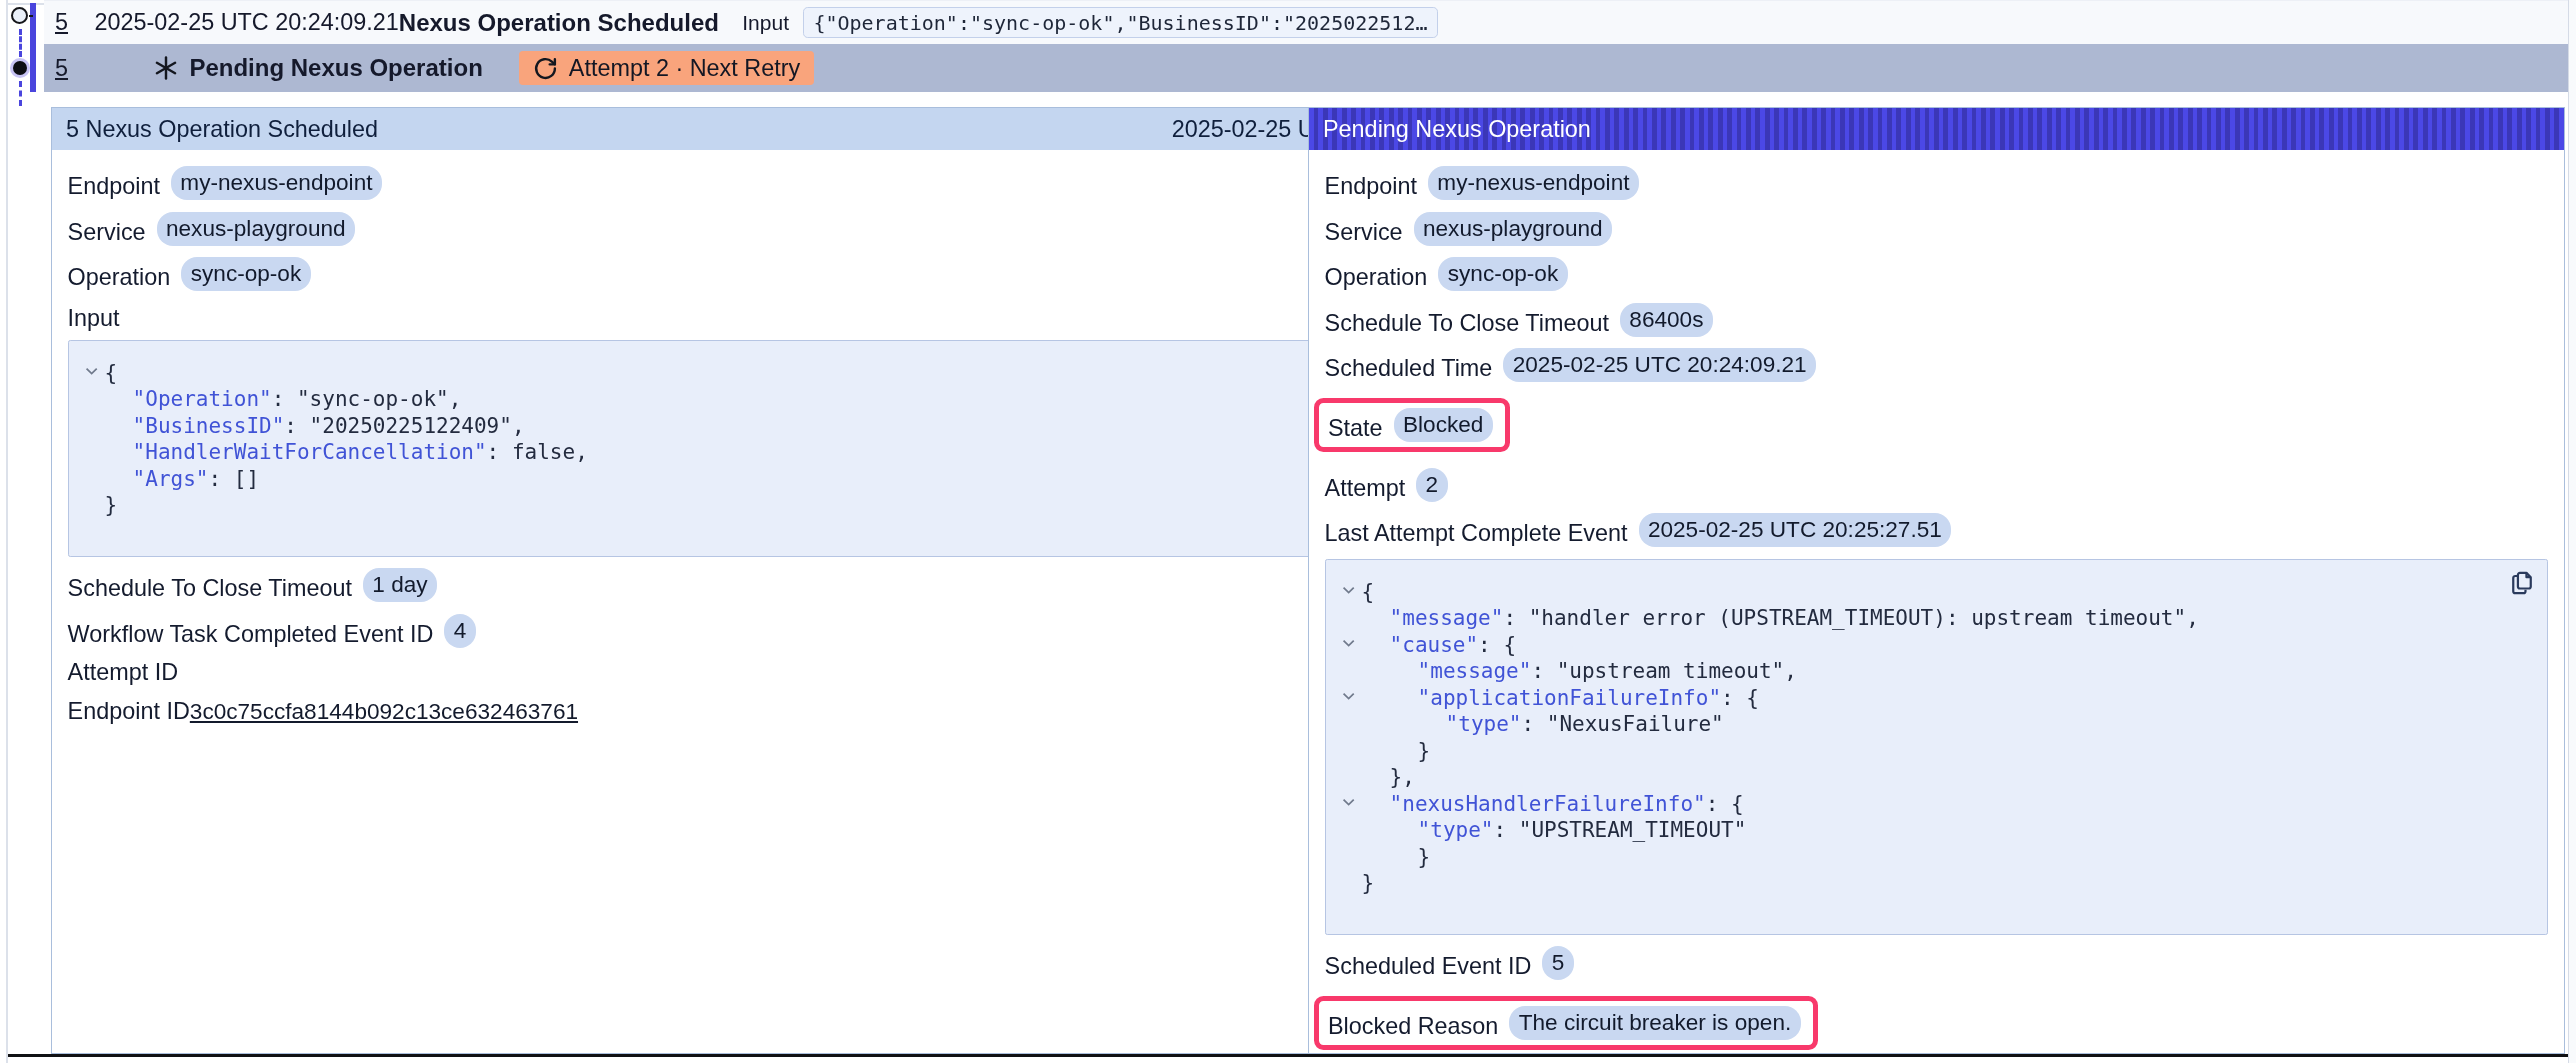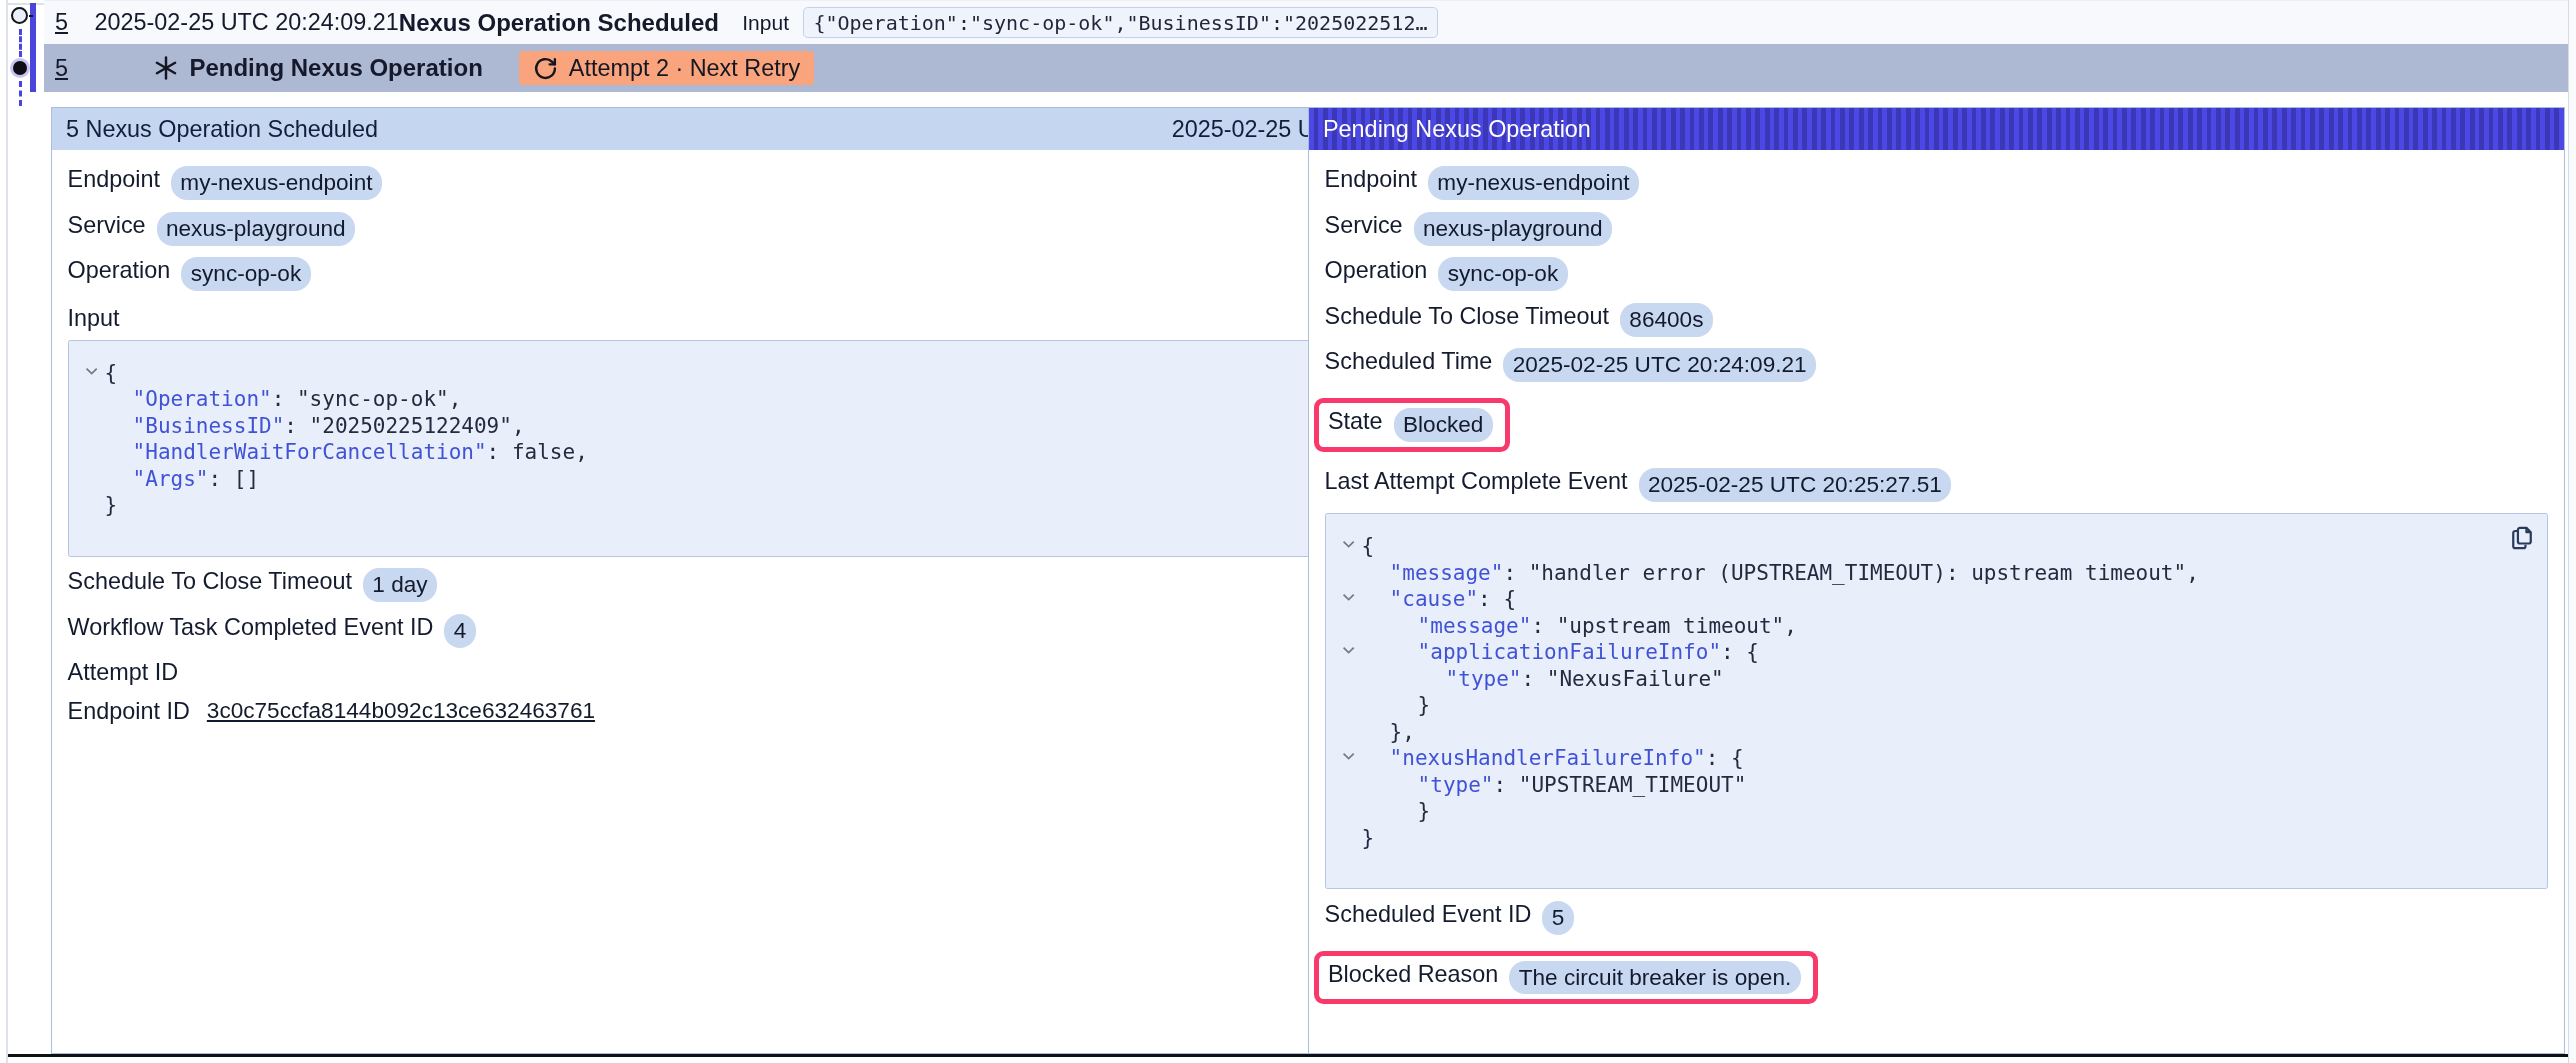--- a/index.html
+++ b/index.html
@@ -44,23 +44,23 @@
 
   
   .panel{position:absolute;top:107px;height:947px;border:1.6px solid #A9BEDC;background:#fff;overflow:hidden}
   .panel.left{left:51px;width:1440px}
   .panel.right{left:1308px;width:1257px}
   .panel-header{height:42px;display:flex;align-items:center;justify-content:space-between;padding:0 14px;font-size:23.4px;color:#0F1F3C}
   .panel-header.light{background:var(--hdr-blue)}
   .panel-header.striped{background:repeating-linear-gradient(90deg,var(--stripe-a) 0 4.7px,var(--stripe-b) 4.7px 9.4px);color:#fff;font-weight:500}
   .panel-body{padding:4.7px 15.6px 0 15.6px}
 
-  .field-row{display:flex;align-items:flex-start;margin:11.7px 0;font-size:23.4px;color:var(--ink);white-space:nowrap}
+  .field-row{display:flex;align-items:flex-end;margin:11.7px 0;font-size:23.4px;color:var(--ink);white-space:nowrap}
   .field-badge{background:var(--badge);border-radius:16px;padding:3.9px 9.4px;margin-left:11px;font-size:22.6px;color:#121A2C}
-  .field-link{margin-left:17px;font-size:22.6px;color:#131A2C;text-decoration:underline;cursor:pointer}
+  .field-link{margin-left:0;font-size:22.6px;color:#131A2C;text-decoration:underline;cursor:pointer}
   .field-row.highlighted{display:inline-flex;border:5.5px solid var(--pink);border-radius:9.4px;padding:4.7px 12.5px 4.7px 9.4px;margin:4.7px 0 4.7px -11px}
 
   .section-label{font-size:23.4px;margin:14px 0 7.8px}
   .code-block{position:relative;background:var(--code-bg);border:1.6px solid #B6C5E3;border-radius:2.3px;padding:18.7px 47px 37px 11px;font-family:"DejaVu Sans Mono",monospace;font-size:21px;line-height:26.5px;color:#232B3F}
   .code-line{display:flex;align-items:flex-start}
   .code-gutter{width:25px;flex:0 0 25px;display:flex;justify-content:center;padding-top:7px}
   .tok-key{color:var(--key-blue)}
   .tok-punc,.tok-lit,.tok-str{color:#232B3F}
   .copy-btn{position:absolute;right:11px;top:9.4px;cursor:pointer;background:none;border:none;display:flex}
 </style>
@@ -209,20 +209,23 @@
           </div><div class="field-row">
             <span>Schedule To Close Timeout</span>
             <span class="field-badge">86400s</span>
           </div><div class="field-row">
             <span>Scheduled Time</span>
             <span class="field-badge">2025-02-25 UTC 20:24:09.21</span>
           </div><div class="field-row highlighted">
             <span>State</span>
             <span class="field-badge">Blocked</span>
           </div><div class="field-row">
+            <span>Attempt</span>
+            <span class="field-badge">2</span>
+          </div><div class="field-row">
             <span>Last Attempt Complete Event</span>
             <span class="field-badge">2025-02-25 UTC 20:25:27.51</span>
           </div></div>
       <div class="code-block" id="right-code">
         <button class="copy-btn">
           <svg width="28" height="28" viewBox="0 0 24 24" fill="none" stroke="#2A3A5C" stroke-width="1.9" stroke-linejoin="round">
             <path d="M8.5 6H6.2A1.7 1.7 0 0 0 4.5 7.7V19a1.7 1.7 0 0 0 1.7 1.7h7.1A1.7 1.7 0 0 0 15 19v-1.2"></path>
             <path d="M10.2 3.3h5.6l3.7 3.7v8a1.7 1.7 0 0 1-1.7 1.7h-7.6a1.7 1.7 0 0 1-1.7-1.7V5a1.7 1.7 0 0 1 1.7-1.7z"></path>
             <path d="M15.8 3.3V7h3.7"></path>
           </svg>

